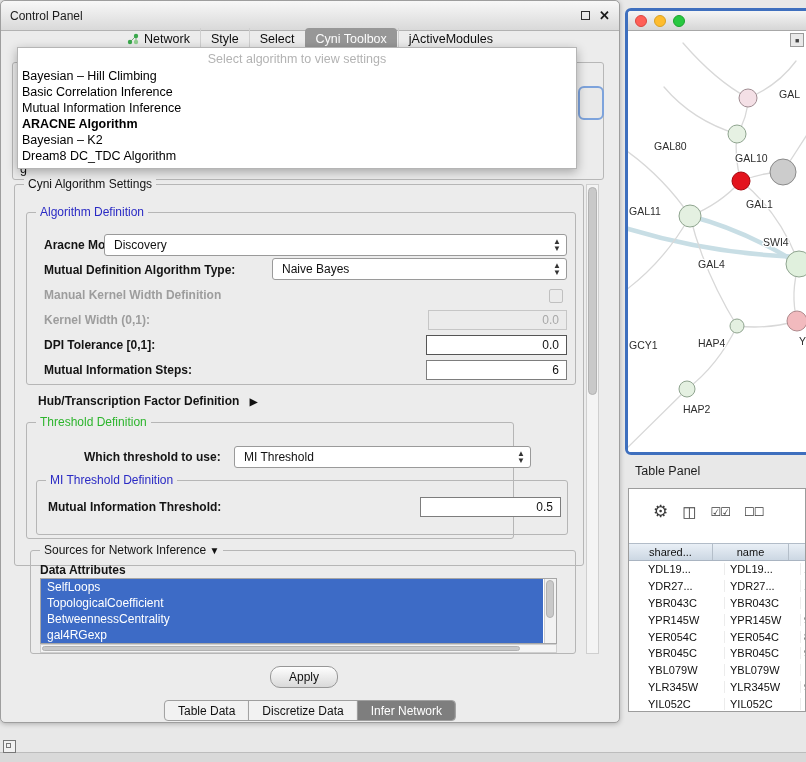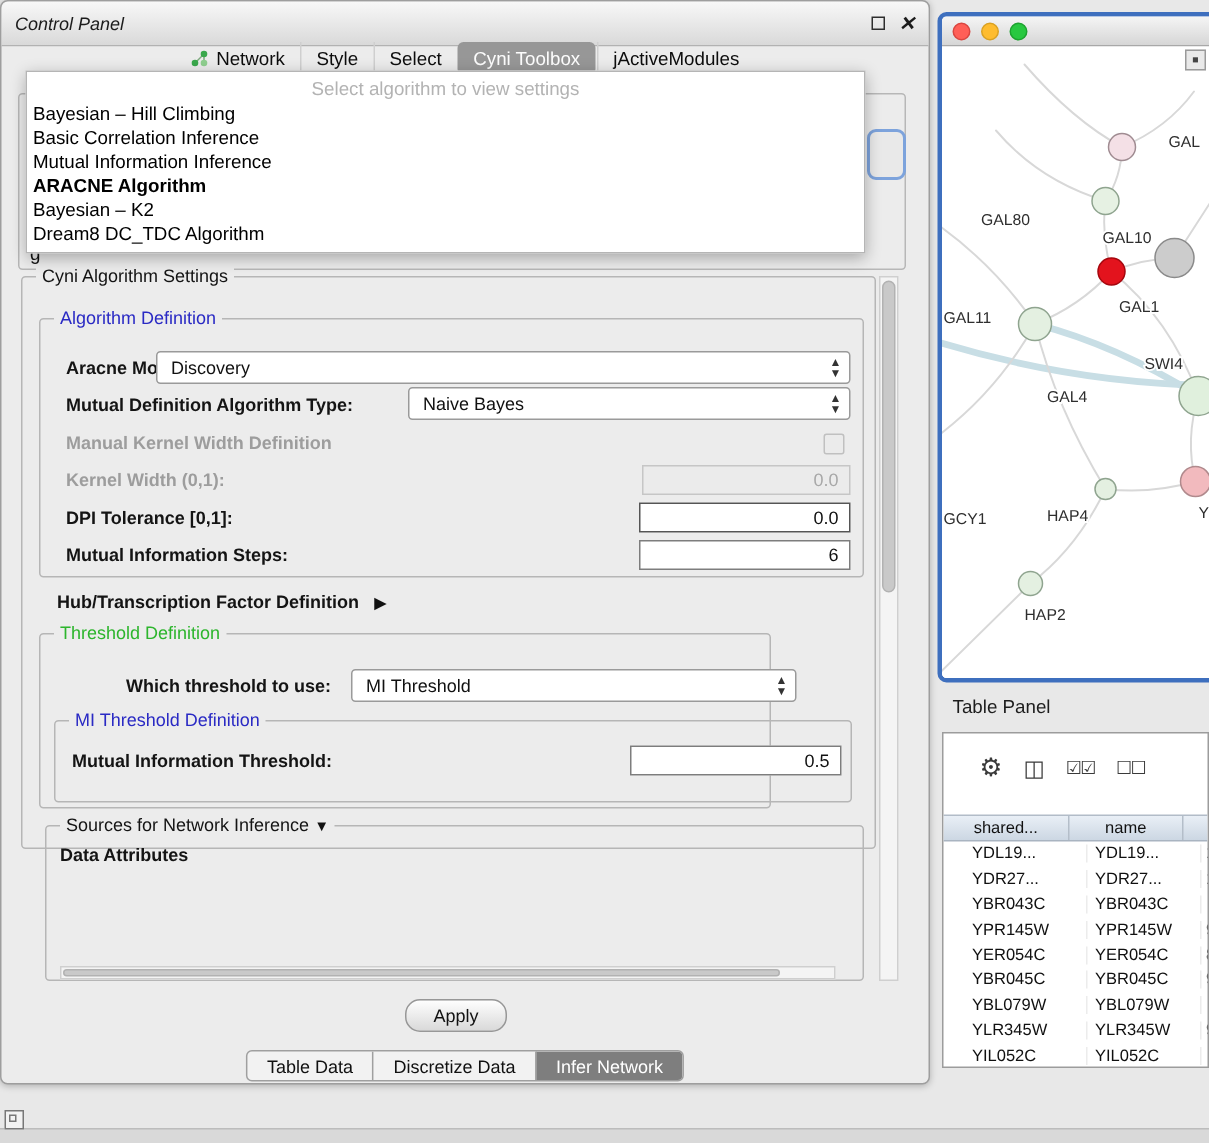--- a/index.html
+++ b/index.html
@@ -4,21 +4,21 @@
 <style>
   * { margin:0; padding:0; box-sizing:border-box; }
   body { font-family:"Liberation Sans", sans-serif; background:#e8e8e8; }
   #stage { position:relative; width:806px; height:762px; background:#e8e8e8; overflow:hidden; font-size:12px; color:#111; }
 
   
   .cpwin { position:absolute; left:0; top:8; width:620px; height:723px; background:#ececec;
            border:1px solid #9e9e9e; border-radius:5px; box-shadow:0 1px 5px rgba(0,0,0,.25); }
   .cptitle { position:absolute; left:0; top:0; width:100%; height:30px;
              background:linear-gradient(#f8f8f8,#d9d9d9); border-bottom:1px solid #b2b2b2;
-             border-radius:5px 5px 0 0; display:flex; align-items:center; padding:0 9px; font-size:12px;font-style:italic; }
+             border-radius:5px 5px 0 0; display:flex; align-items:center; padding:0 9px; font-size:12px; }
   .cptitle .ttl { color:#1b1b1b; }
   .winicons { margin-left:auto; display:flex; align-items:center; gap:9px; }
   .floatbox { width:9px; height:9px; border:1.5px solid #2e2e2e; background:transparent; }
   .closex { font-weight:bold; font-size:13px; color:#1b1b1b; line-height:13px; cursor:default; }
 
   .tabbar { position:absolute; left:0; top:27px; width:100%; display:flex; justify-content:center;
             align-items:center; font-size:12.5px; }
   .tab { padding:4px 10px; display:flex; align-items:center; gap:5px; color:#0d0d0d; }
   .tab + .tab { border-left:1px solid #cfcfcf; }
   .tab.active { background:#979797; color:#fdfdfd; border-radius:4px; border-left:none; margin:0 1px; }
@@ -256,20 +256,31 @@
     </div>
 
     <div class="groupbox" style="left:29px; top:549px; width:546px; height:104px;">
       <span class="bt">
         <span>Sources for Network Inference</span>
         <span class="tri">▼</span>
       </span>
     </div>
     <span class="lbl" style="left:39px; top:562px;">Data Attributes</span>
 
+    <div class="attrlist">
+      <div>
+          <div class="attr-item">SelfLoops</div>
+          <div class="attr-item">TopologicalCoefficient</div>
+          <div class="attr-item">BetweennessCentrality</div>
+          <div class="attr-item">gal4RGexp</div>
+        </div>
+      <div class="attrscroll">
+        <div class="attrthumb"></div>
+      </div>
+    </div>
     <div class="hscroll" style="left:39px; top:643px; width:517px; height:9px;">
       <div class="hthumb" style="left:1px; top:1px; width:478px; height:5px;"></div>
     </div>
 
     <div class="applybtn">Apply</div>
 
     <nav class="btabs">
       <span class="btab">Table Data</span>
       <span class="btab">Discretize Data</span>
       <span class="btab active">Infer Network</span>

